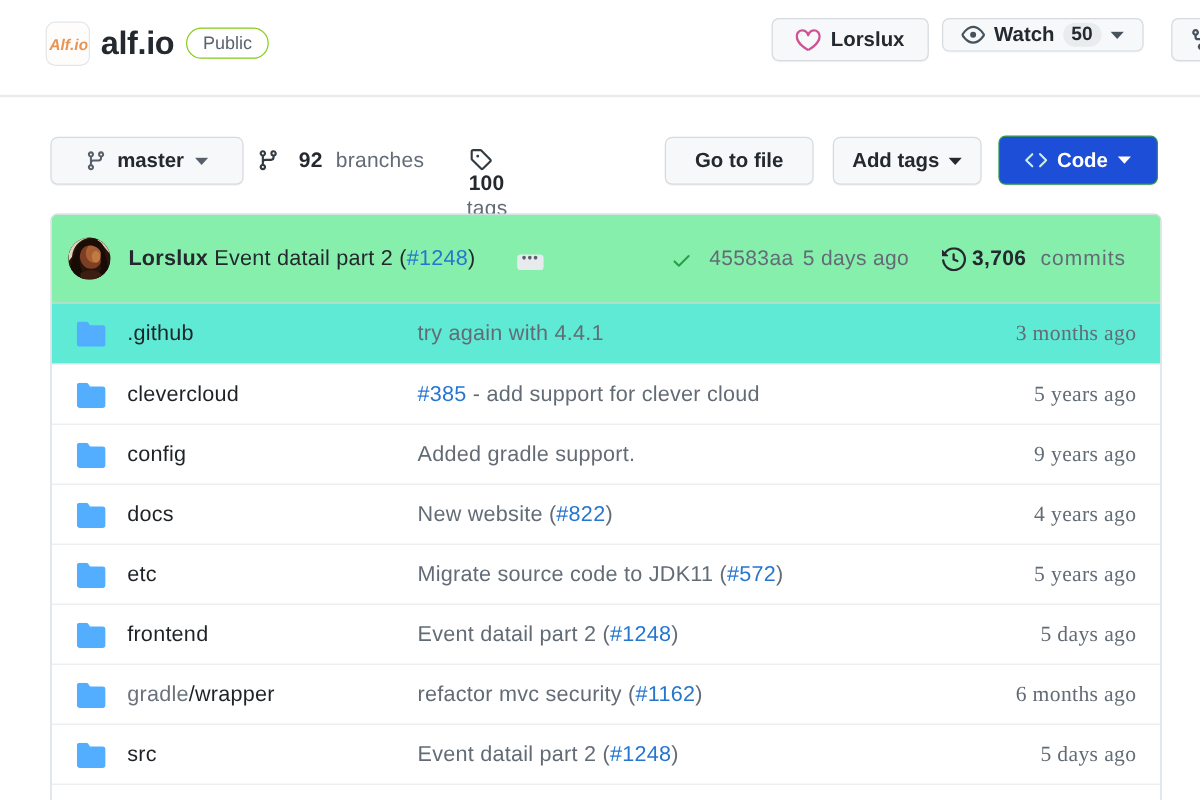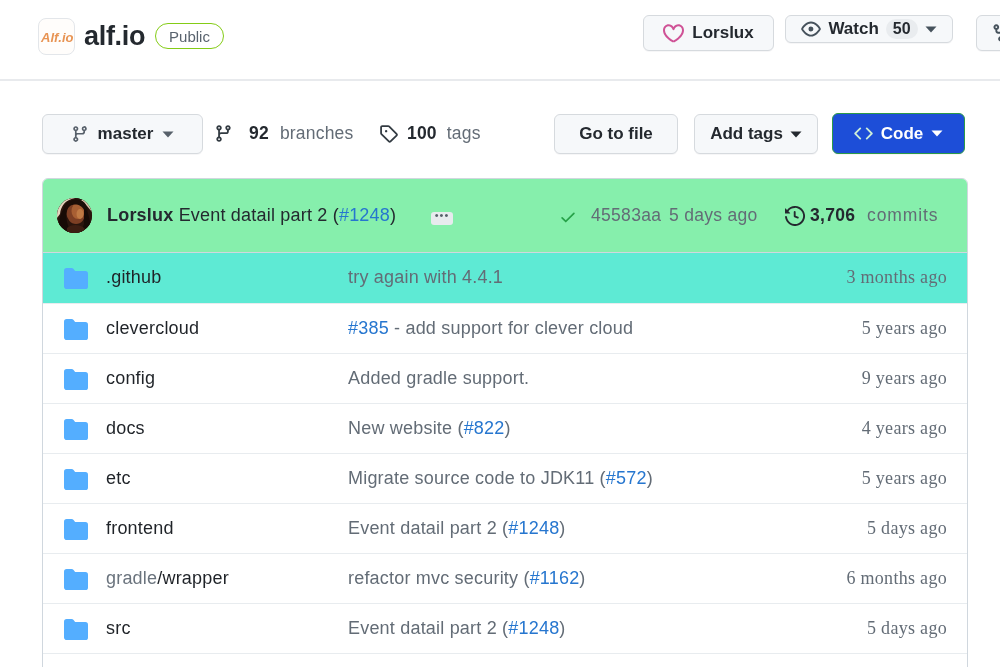--- a/index.html
+++ b/index.html
@@ -84,21 +84,21 @@
 </div>
 
 <div class="abs" id="branches" style="left:214px; top:123px; display:flex; align-items:center; font-size:17.5px; letter-spacing:0.2px;">
   <svg width="19" height="19" viewBox="0 0 16 16" fill="#333b42">
     <path d="M9.5 3.25a2.25 2.25 0 1 1 3 2.122V6A2.5 2.5 0 0 1 10 8.5H6a1 1 0 0 0-1 1v1.128a2.251 2.251 0 1 1-1.5 0V5.372a2.25 2.25 0 1 1 1.5 0v1.836A2.493 2.493 0 0 1 6 7h4a1 1 0 0 0 1-1v-.628a2.25 2.25 0 0 1-1.5-2.122Zm-6 0a.75.75 0 1 0 1.5 0 .75.75 0 0 0-1.5 0Zm8.25-.75a.75.75 0 1 0 0 1.5.75.75 0 0 0 0-1.5ZM4.25 12a.75.75 0 1 0 0 1.5.75.75 0 0 0 0-1.5Z"></path>
   </svg>
   <span style="font-weight:700; margin-left:16px;">92</span>
     <span class="gray" style="margin-left:11px;">branches</span>
 </div>
 
-<div class="abs" id="tags" style="left:379px; top:123px; display:flex; align-items:center; font-size:17.5px; letter-spacing:0.2px;">
+<div class="abs" id="tags" style="left:379px; top:123px; display:flex; align-items:center; font-size:17.5px; letter-spacing:0.2px;flex-direction:column;">
   <svg width="19" height="19" viewBox="0 0 16 16" fill="#333b42">
     <path d="M1 7.775V2.75C1 1.784 1.784 1 2.75 1h5.025c.464 0 .91.184 1.238.513l6.25 6.25a1.75 1.75 0 0 1 0 2.474l-5.026 5.026a1.75 1.75 0 0 1-2.474 0l-6.25-6.25A1.752 1.752 0 0 1 1 7.775Zm1.5 0c0 .066.026.13.073.177l6.25 6.25a.25.25 0 0 0 .354 0l5.025-5.025a.25.25 0 0 0 0-.354l-6.25-6.25a.25.25 0 0 0-.177-.073H2.75a.25.25 0 0 0-.25.25ZM6 5a1 1 0 1 1 0 2 1 1 0 0 1 0-2Z"></path>
   </svg>
   <span style="font-weight:700; margin-left:9px;">100</span>
     <span class="gray" style="margin-left:10px;">tags</span>
 </div>
 
 <div class="btn" style="left:554px; top:114px; width:124px; height:40px;">Go to file</div>
 <div class="btn" style="left:694px; top:114px; width:124px; height:40px; gap:7px;">
   <span>Add tags</span>

